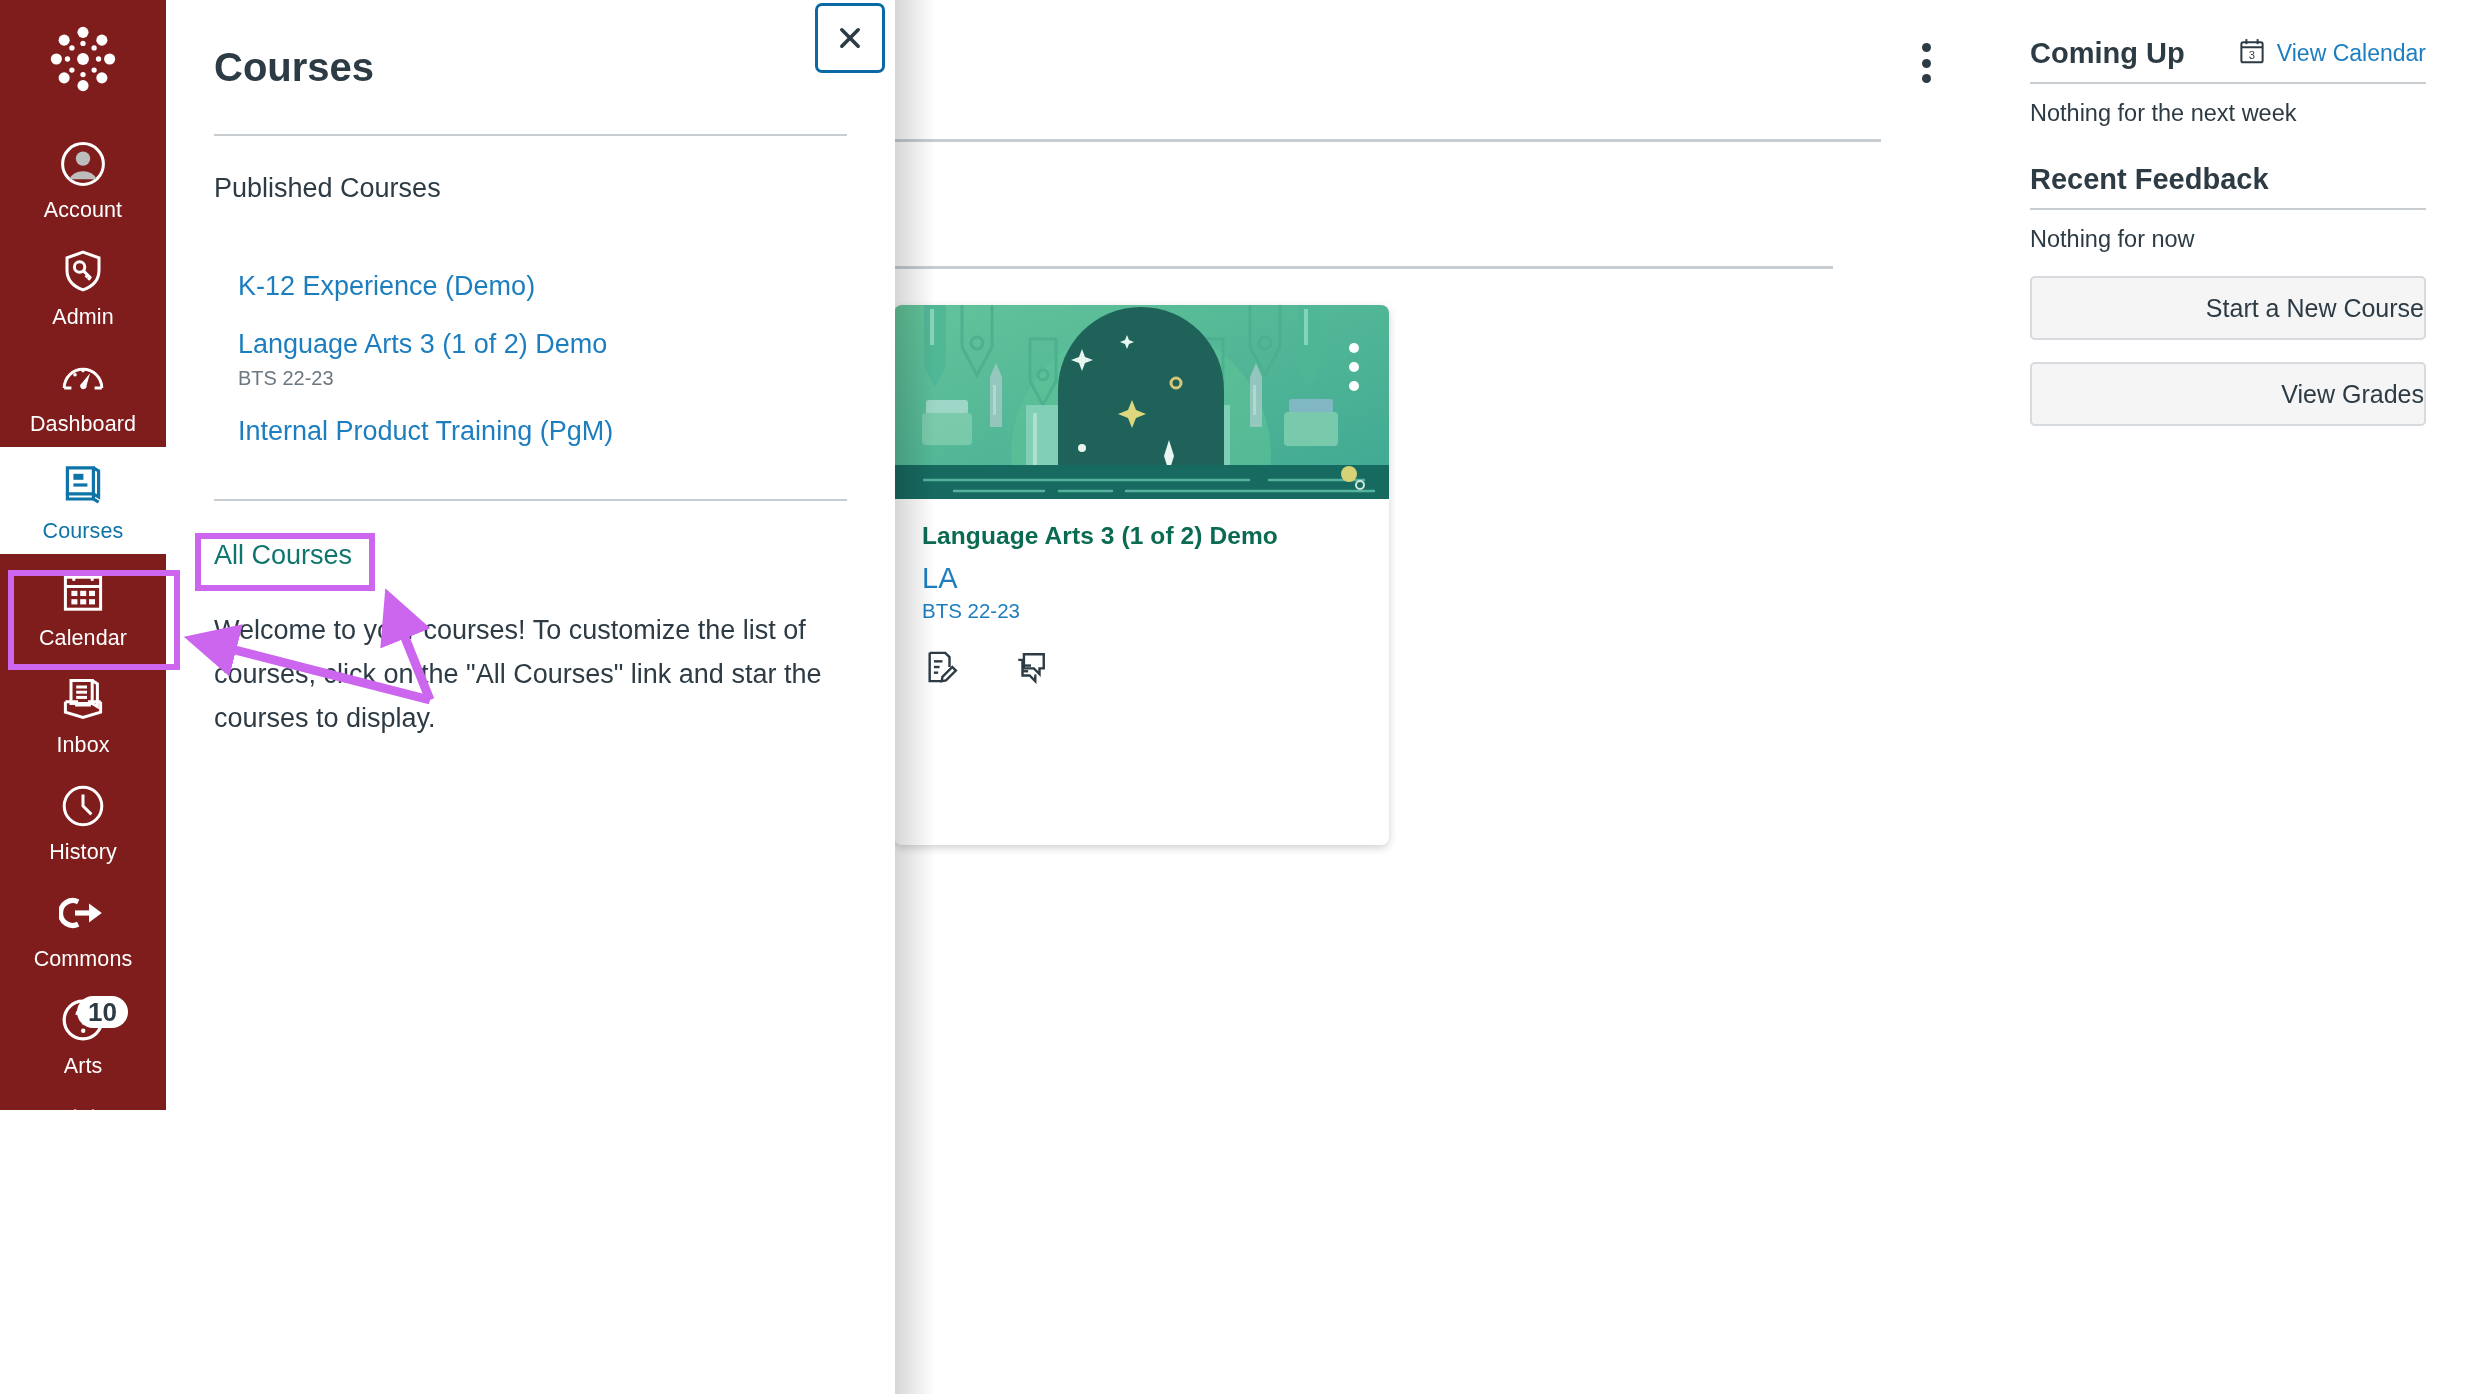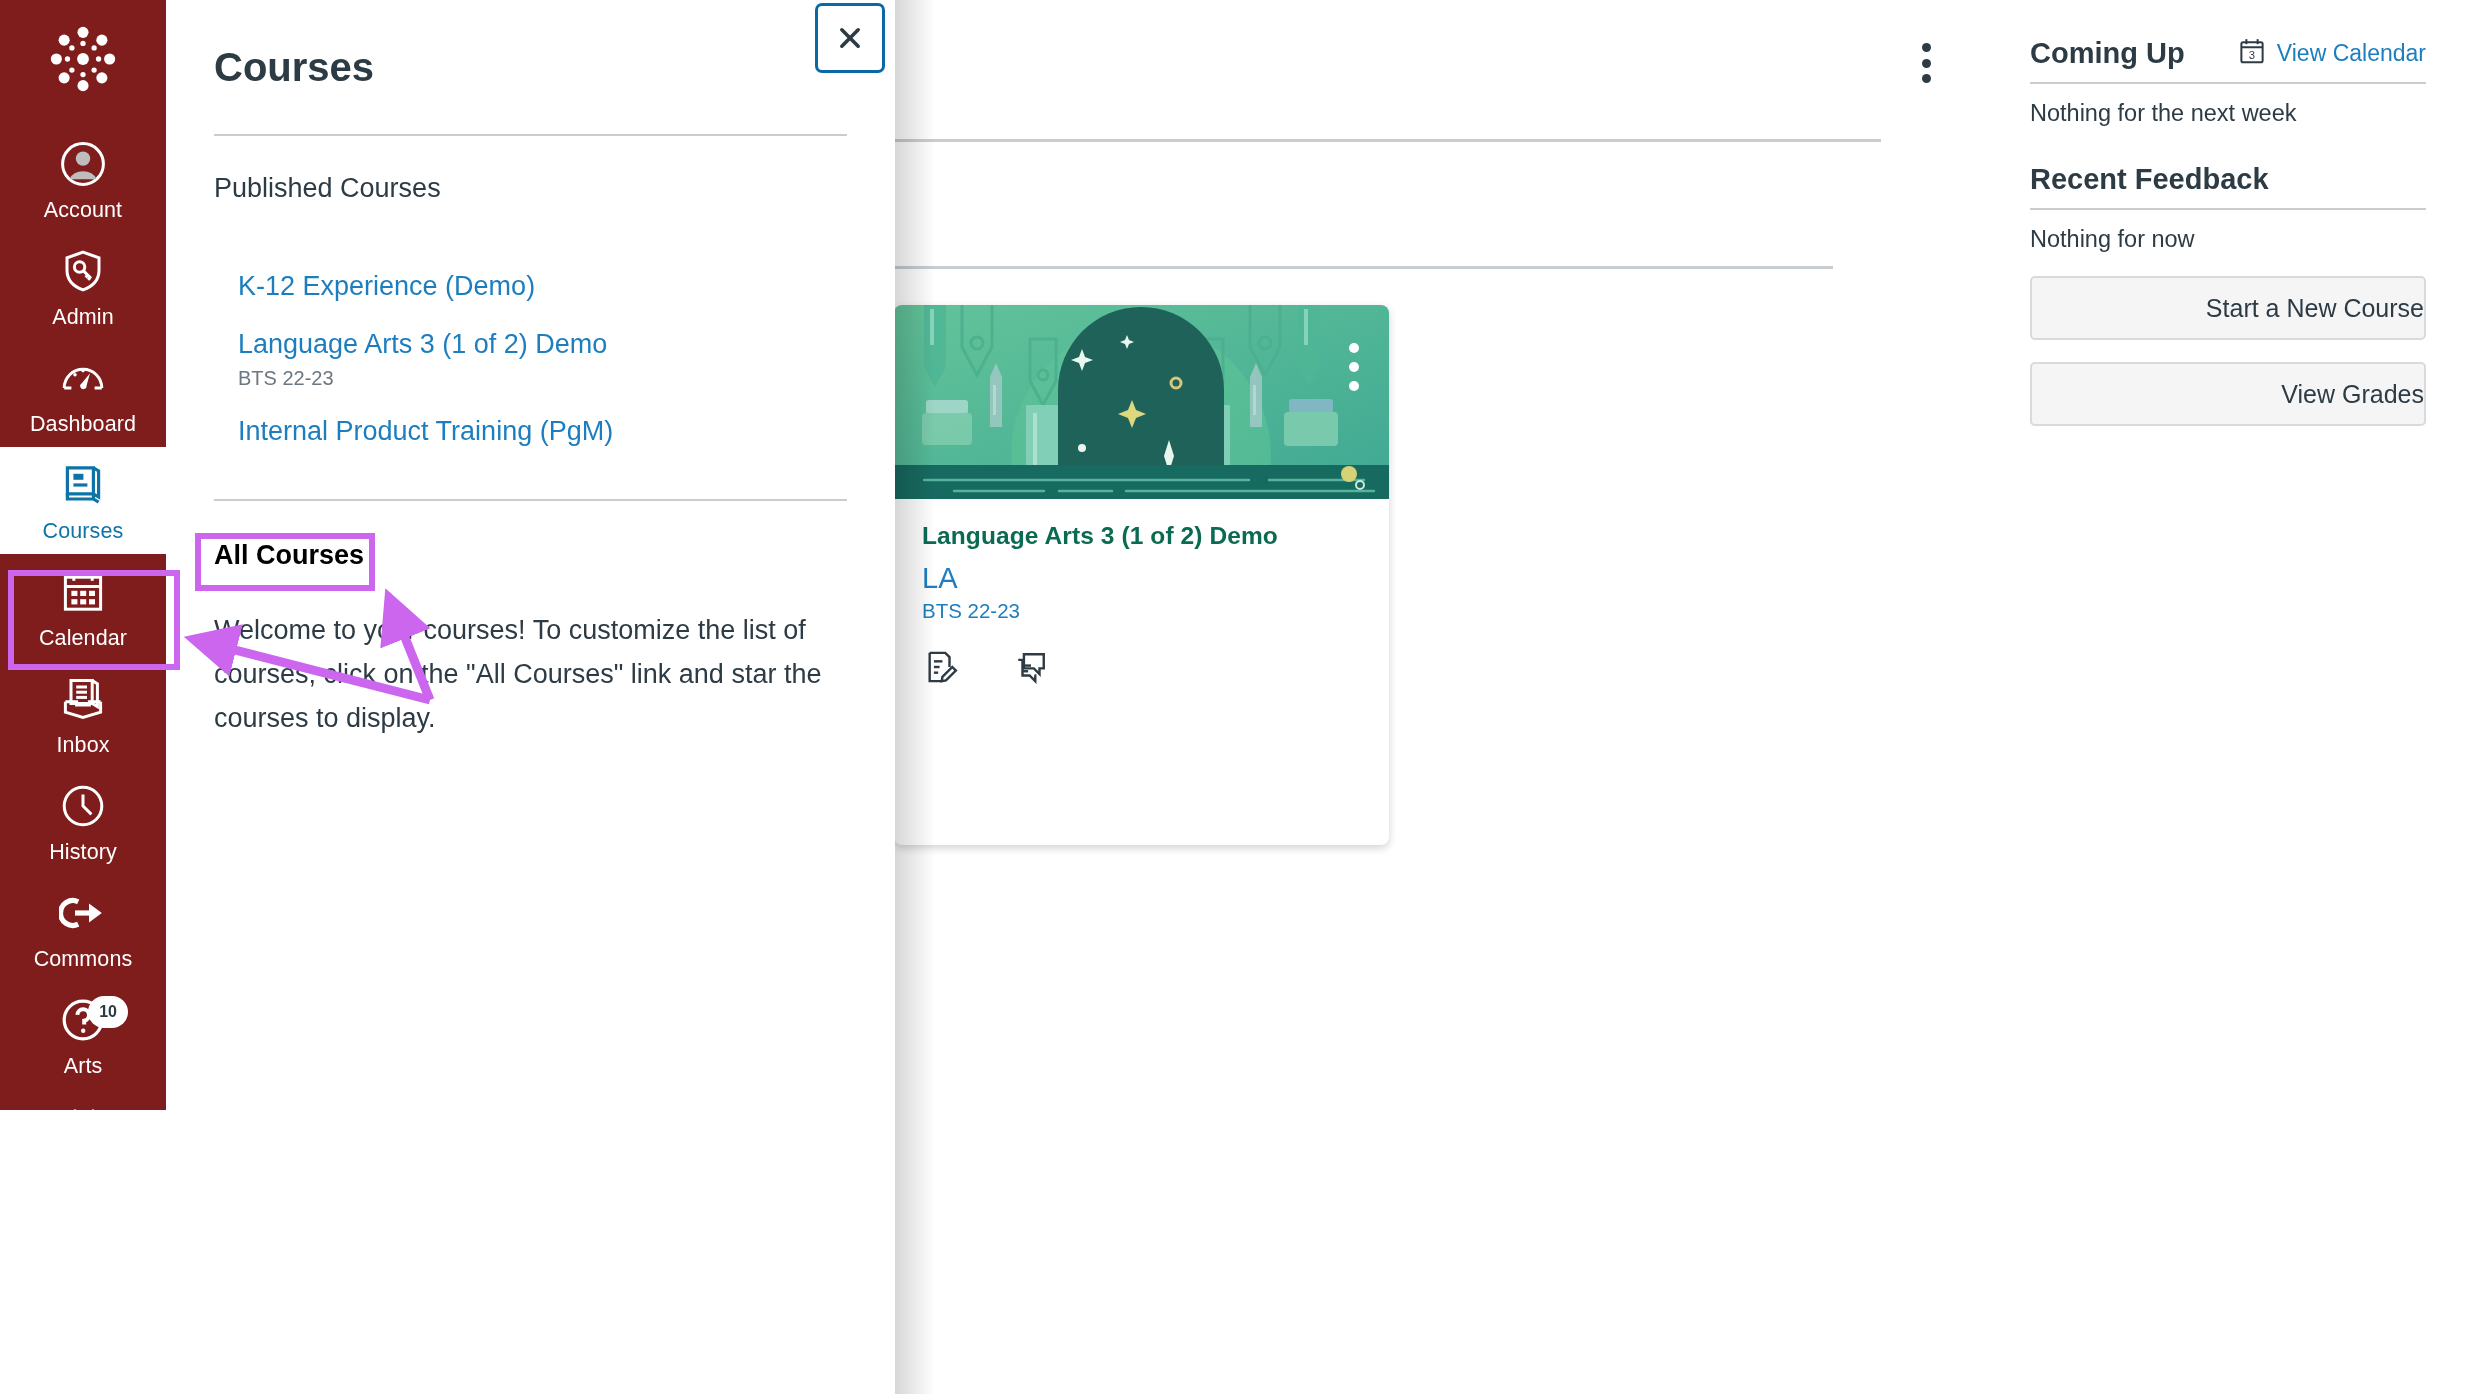--- a/index.html
+++ b/index.html
@@ -28,21 +28,21 @@
   .gn-item .gn-label {
     font-size: 21.5px; line-height: 26px; margin-top: 9px;
     letter-spacing: .1px; font-weight: 400;
   }
   .gn-item.active { background: #ffffff; }
   .gn-item.active .gn-label { color: #0E74A8; }
   .gn-icon { width: 48px; height: 48px; display:block; }
   .gn-badge {
     position: absolute; right: 38px; top: 14px;
     background: #ffffff; color: #2D3B45;
-    border-radius: 22px; font-size: 16px; font-weight: 700;
+    border-radius: 22px; font-size: 26px; font-weight: 700;
     padding: 3px 11px; line-height: 26px;
   }
   .gn-collapse { margin-top: auto; margin-bottom: 4px; }
 
   
   .content {
     position: absolute; left: 166px; top: 0;
     width: 1842px; height: 1394px; background: #ffffff;
   }
   .kebab-main {
@@ -131,21 +131,21 @@
   .tray-list { position: absolute; left: 72px; top: 228px; width: 610px; margin-top: 40px; }
   .tray-li { margin-bottom: 22px; }
   .tray-li a {
     font-size: 27px; color: #1D7EBF; text-decoration: none; line-height: 36px;
     display: inline-block;
   }
   .tray-li .term { font-size: 20px; color: #6B7780; line-height: 26px; margin-top: 3px; }
   .tray-hr-bot { position: absolute; left: 48px; top: 499px; width: 633px; height: 2px; background: #C7CDD1; }
   .tray-all {
     position: absolute; left: 48px; top: 538px;
-    font-size: 27px; color: #000000; text-decoration: none; line-height: 34px; font-weight: bold;
+    font-size: 27px; color: #0f766e; text-decoration: none; line-height: 34px;
   }
   .tray-note {
     position: absolute; left: 48px; top: 608px; width: 620px;
     font-size: 27px; color: #2D3B45; line-height: 44px;
   }
 
   
   .anno { position: absolute; left: 0; top: 0; width: 2470px; height: 1394px; z-index: 90; pointer-events: none; }
   .anno-box {
     position: absolute; border: 6px solid #CC66EE; background: transparent;

